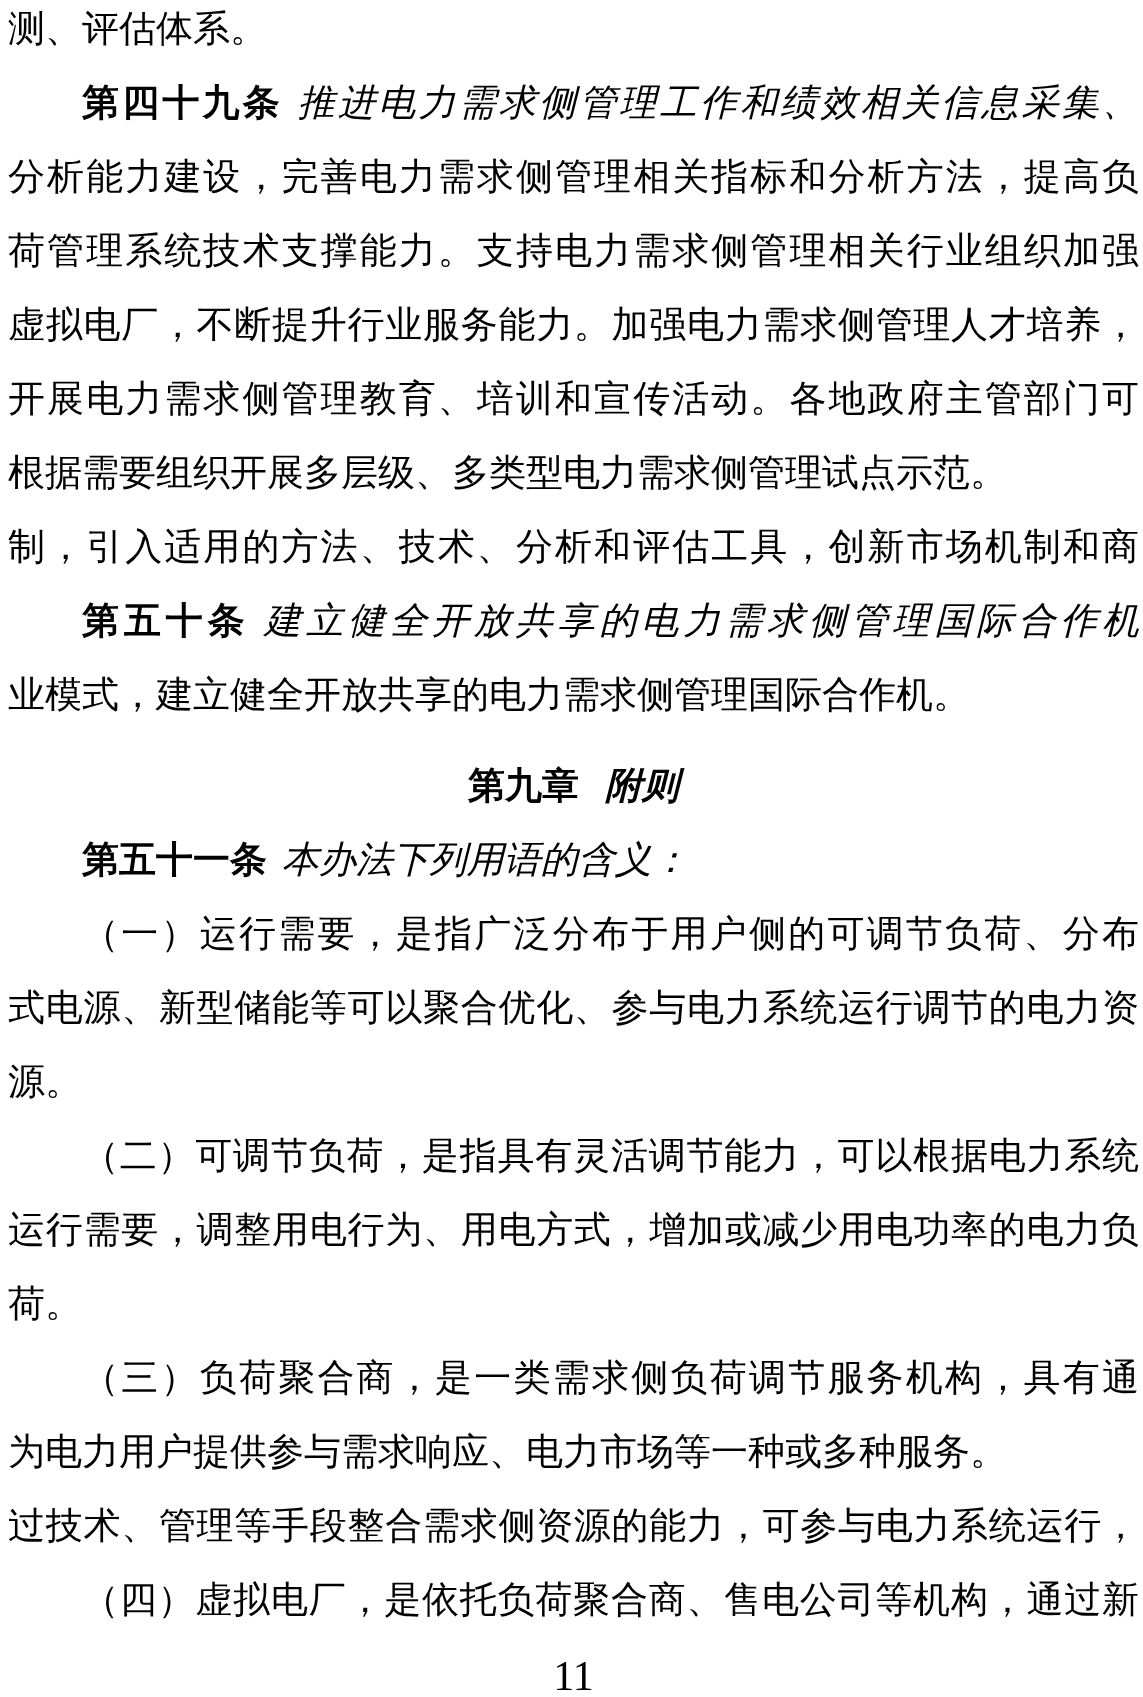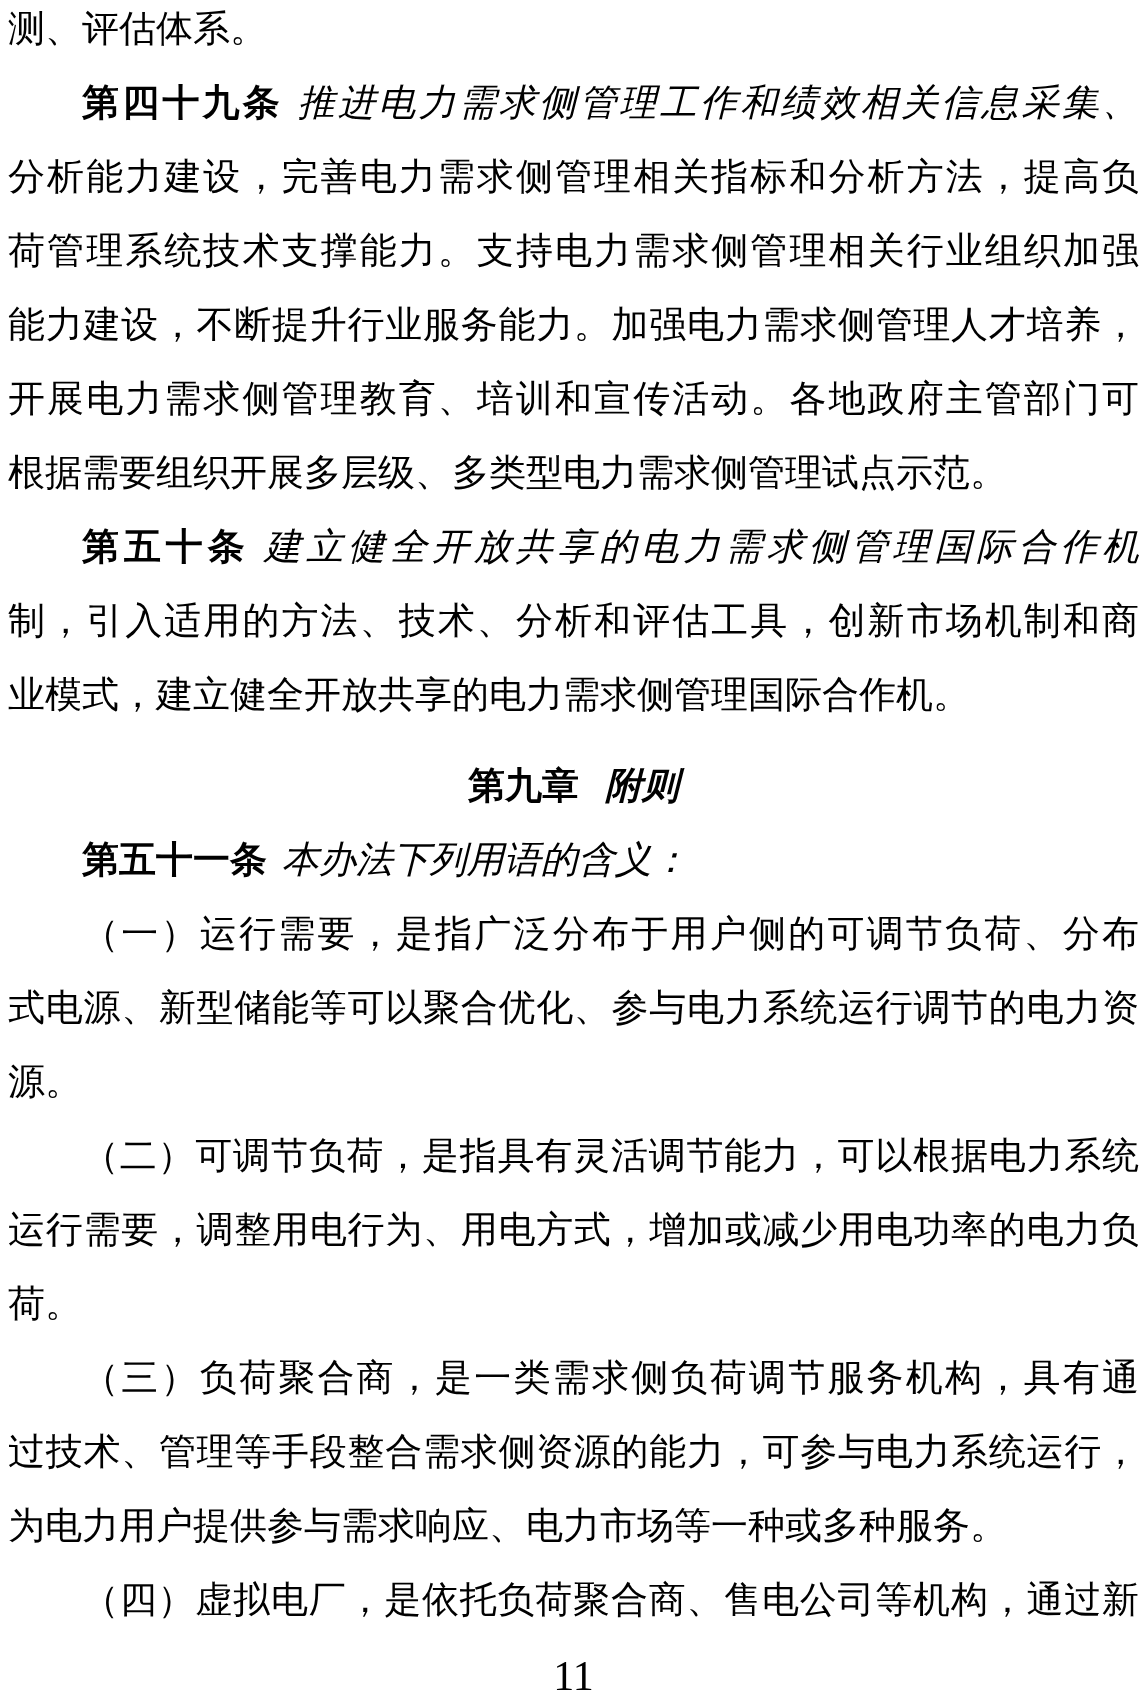--- a/index.html
+++ b/index.html
@@ -64,33 +64,33 @@
 </style>
 </head>
 <body>
 
 <div class="doc">
   <div class="lines" id="lines">
       <div class="line"><span class="">测、评估体系。</span></div>
       <div class="line indent full"><span class="seg-bold">第四十九条</span><span class=" seg-gap">推进电力需求侧管理工作和绩效相关信息采集、</span></div>
       <div class="line full"><span class="">分析能力建设，完善电力需求侧管理相关指标和分析方法，提高负</span></div>
       <div class="line full"><span class="">荷管理系统技术支撑能力。支持电力需求侧管理相关行业组织加强</span></div>
-      <div class="line full"><span class="">能力建设，不断提升行业服务能力。加强电力需求侧管理人才培养，</span></div>
+      <div class="line full"><span class="">虚拟电厂，不断提升行业服务能力。加强电力需求侧管理人才培养，</span></div>
       <div class="line full"><span class="">开展电力需求侧管理教育、培训和宣传活动。各地政府主管部门可</span></div>
       <div class="line"><span class="">根据需要组织开展多层级、多类型电力需求侧管理试点示范。</span></div>
+      <div class="line full"><span class="">制，引入适用的方法、技术、分析和评估工具，创新市场机制和商</span></div>
       <div class="line indent full"><span class="seg-bold">第五十条</span><span class=" seg-gap">建立健全开放共享的电力需求侧管理国际合作机</span></div>
-      <div class="line full"><span class="">制，引入适用的方法、技术、分析和评估工具，创新市场机制和商</span></div>
       <div class="line"><span class="">业模式，建立健全开放共享的电力需求侧管理国际合作机。</span></div>
       <div class="line heading"><span class="seg-bold">第九章</span><span class="seg-bold seg-gap">附则</span></div>
       <div class="line indent"><span class="seg-bold">第五十一条</span><span class=" seg-gap">本办法下列用语的含义：</span></div>
       <div class="line indent full"><span class="">（一）运行需要，是指广泛分布于用户侧的可调节负荷、分布</span></div>
       <div class="line full"><span class="">式电源、新型储能等可以聚合优化、参与电力系统运行调节的电力资</span></div>
       <div class="line"><span class="">源。</span></div>
       <div class="line indent full"><span class="">（二）可调节负荷，是指具有灵活调节能力，可以根据电力系统</span></div>
       <div class="line full"><span class="">运行需要，调整用电行为、用电方式，增加或减少用电功率的电力负</span></div>
       <div class="line"><span class="">荷。</span></div>
       <div class="line indent full"><span class="">（三）负荷聚合商，是一类需求侧负荷调节服务机构，具有通</span></div>
+      <div class="line"><span class="">为电力用户提供参与需求响应、电力市场等一种或多种服务。</span></div>
       <div class="line full"><span class="">过技术、管理等手段整合需求侧资源的能力，可参与电力系统运行，</span></div>
-      <div class="line"><span class="">为电力用户提供参与需求响应、电力市场等一种或多种服务。</span></div>
       <div class="line indent full"><span class="">（四）虚拟电厂，是依托负荷聚合商、售电公司等机构，通过新</span></div>
     </div>
   <div class="page-number">11</div>
 </div>
 
 </body></html>

